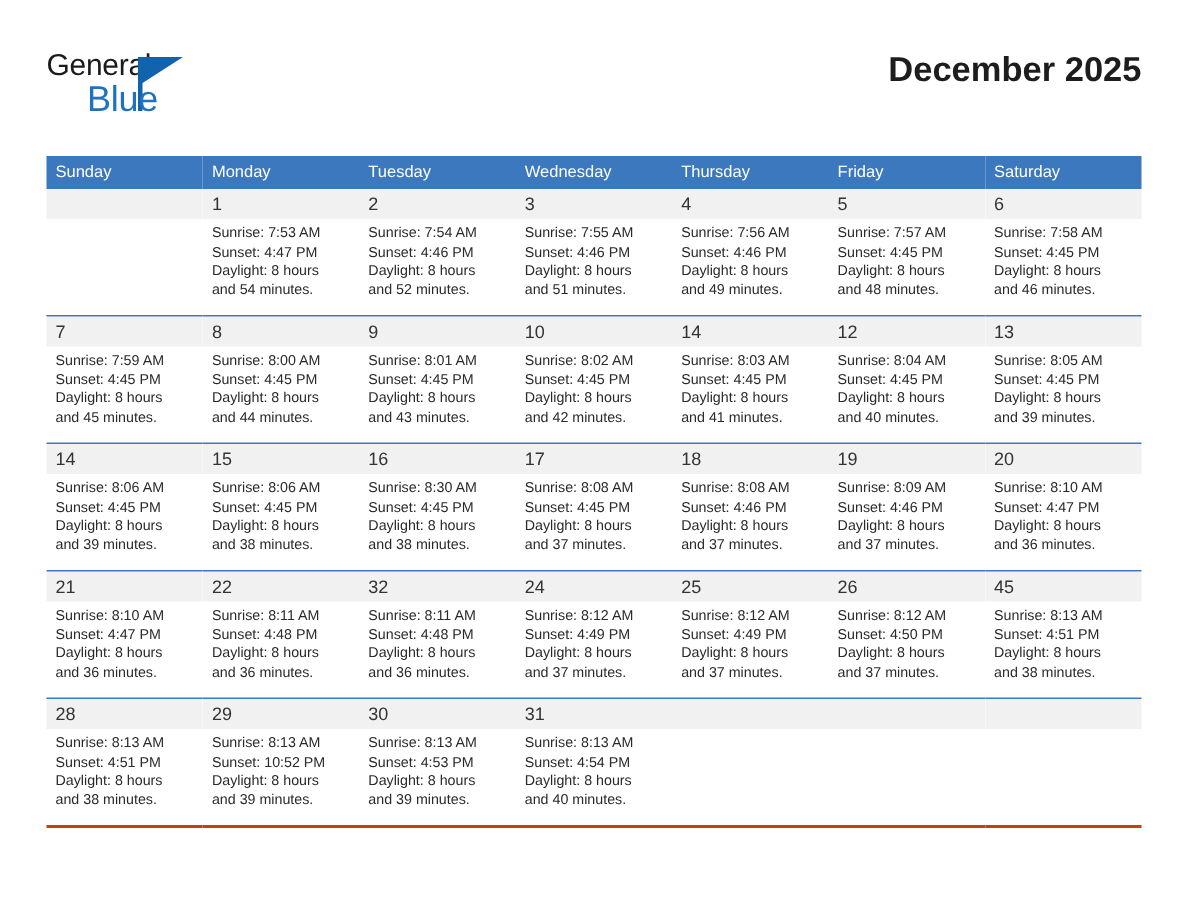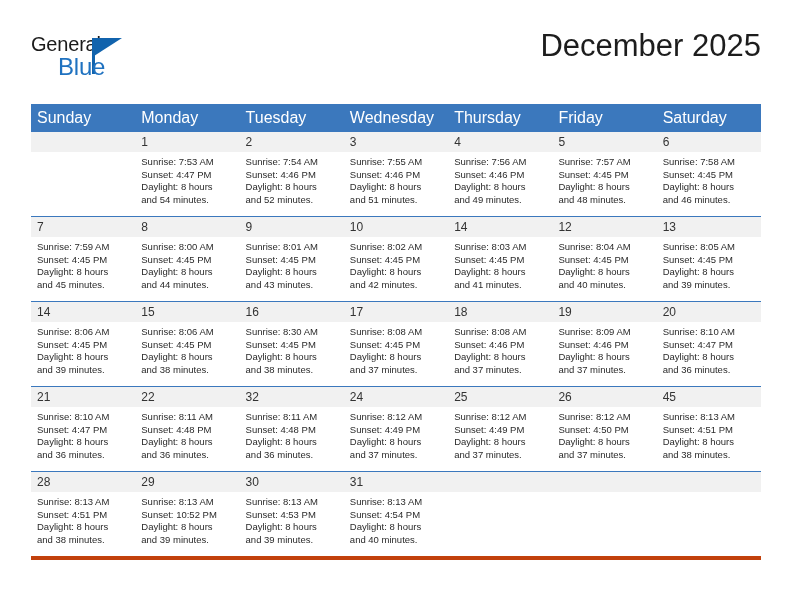--- a/index.html
+++ b/index.html
@@ -72,25 +72,25 @@
     background: #1163ad;
   }
 
   .title-block {
     position: absolute;
     right: 0;
     top: 0;
     text-align: right;
   }
   .cal-title {
-    font-size: 31px;
+    font-size: 23px;
     color: #1d1d1d;
     line-height: 36px;
     white-space: nowrap;
-    font-weight: normal;
+    font-weight: bold;
   }
   .cal-subtitle {
     font-size: 15px;
     color: #1d1d1d;
     line-height: 24px;
     margin-top: 2px;
     white-space: nowrap;
   }
 
   
@@ -98,38 +98,38 @@
     position: absolute;
     left: 31px;
     top: 104px;
     width: 730px;
     border-collapse: collapse;
     table-layout: fixed;
   }
   .calendar th {
     background: #3b78bd;
     color: #ffffff;
-    font-size: 16px;
+    font-size: 11px;
     font-weight: normal;
     text-align: left;
     padding: 5px 0 5px 6px;
     height: 10px;
     border: none;
   }
   .calendar td {
     width: 104.28px;
     vertical-align: top;
     padding: 0;
     border: none;
     border-bottom: 1px solid #3b78bd;
     height: 84px;
     background: #ffffff;
   }
   .calendar tr.week:last-child td {
-    border-bottom: 4px solid #c2410c;
+    border-bottom: 2px solid #c2410c;
   }
   .daynum {
     display: block;
     background: #f1f1f1;
     font-size: 12px;
     color: #333333;
     padding: 3px 0 3px 6px;
     height: 14px;
     line-height: 14px;
   }

